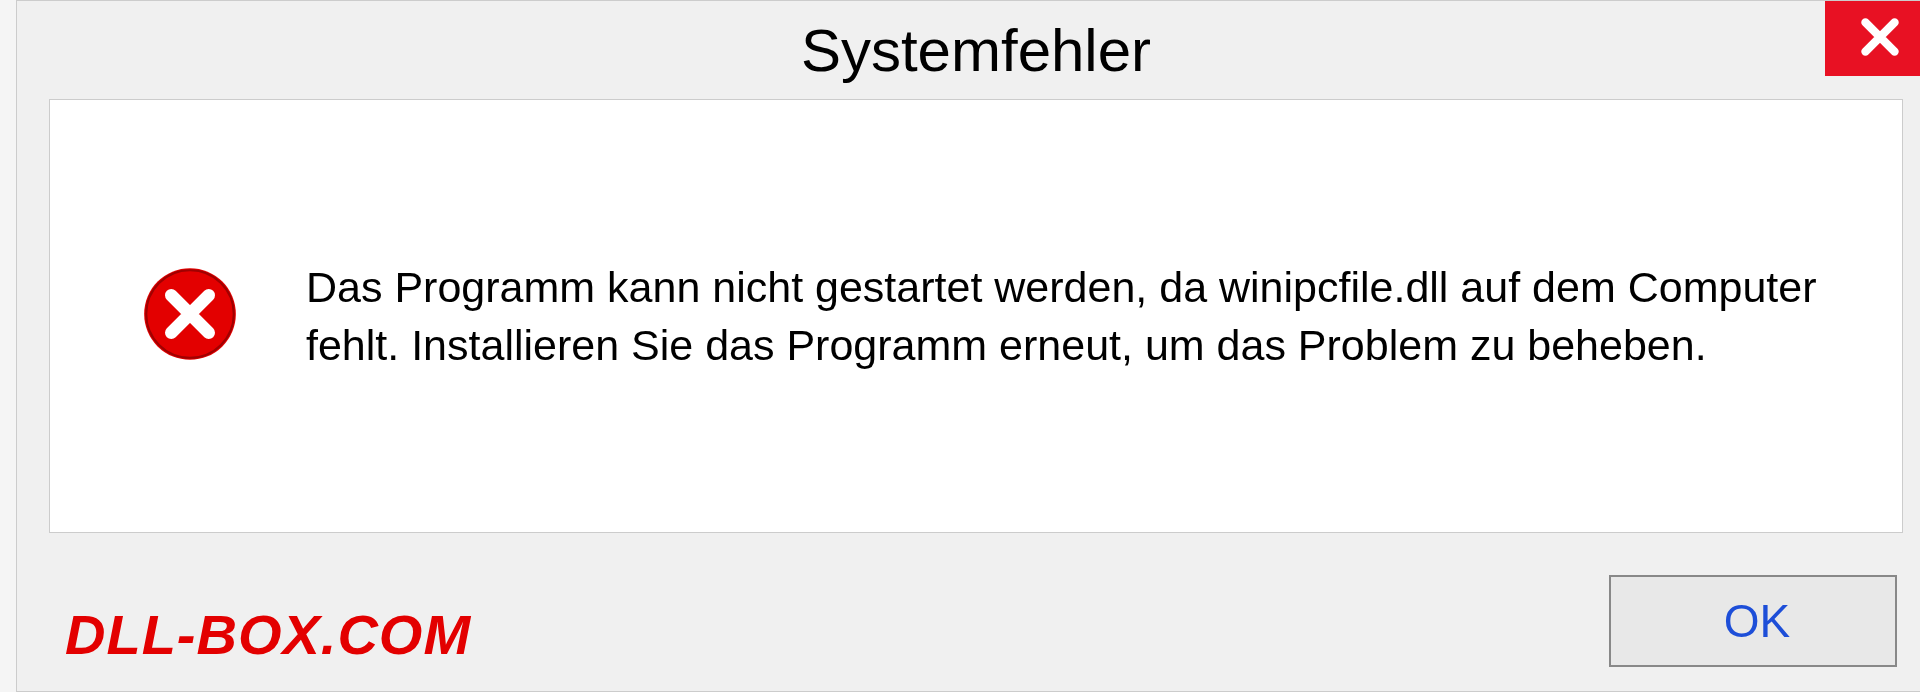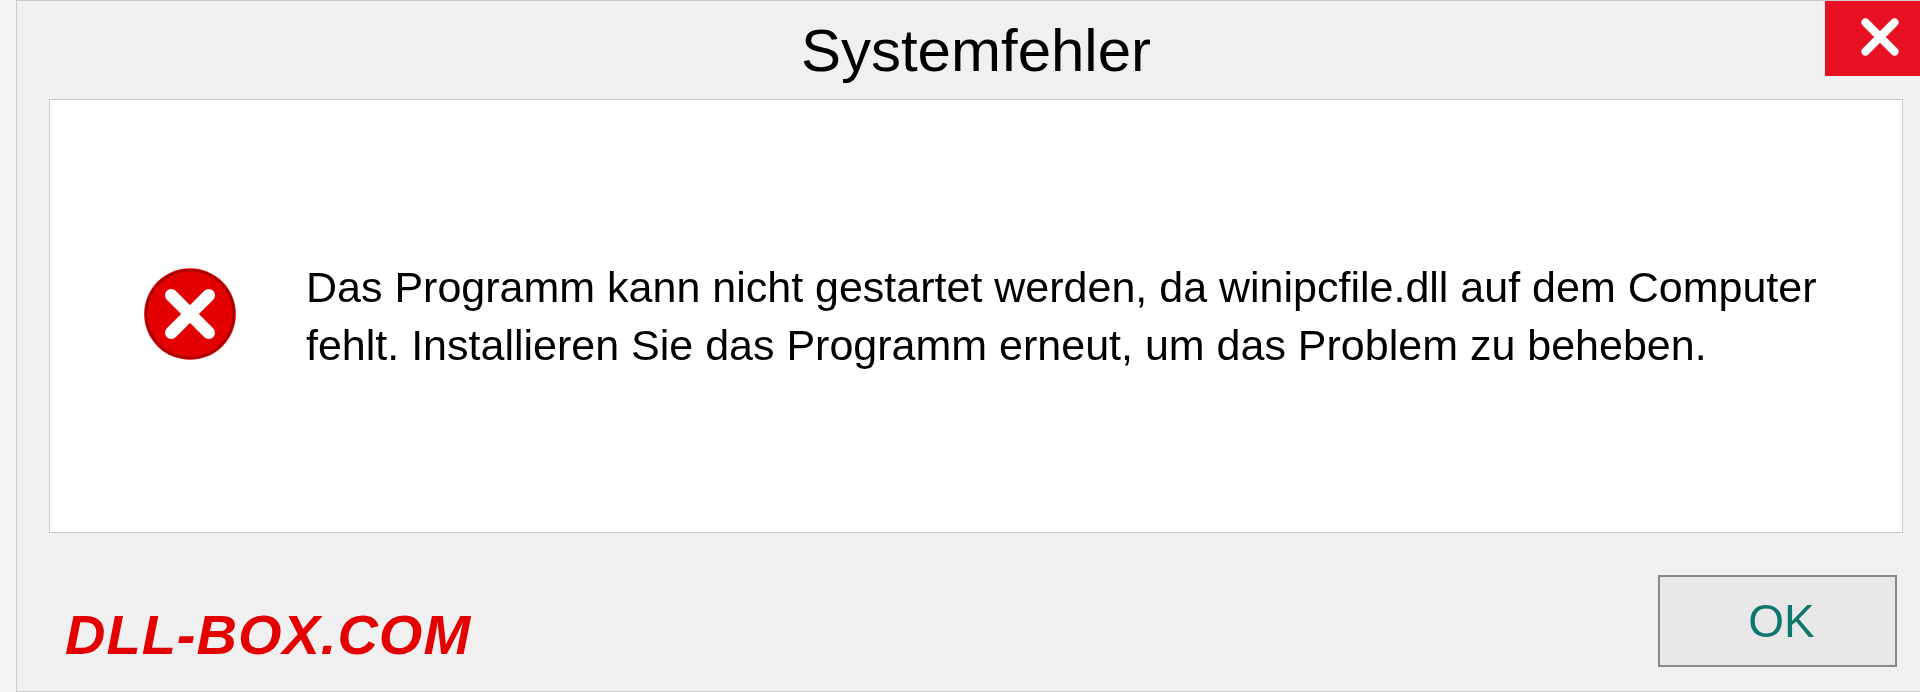--- a/index.html
+++ b/index.html
@@ -87,27 +87,27 @@
     }
     .watermark {
       font-size: 56px;
       font-weight: 900;
       color: #e30000;
       font-family: Arial, sans-serif;
       font-style: italic;
       letter-spacing: 1px;
     }
     .ok-button {
-      width: 239px;
+      width: 288px;
       height: 92px;
       background: #e8e8e8;
       border: 2px solid #888;
       font-size: 46px;
       font-family: inherit;
-      color: #0f766e;
+      color: #1d4ed8;
       cursor: pointer;
       display: flex;
       align-items: center;
       justify-content: center;
       padding-left: 8px;
     }
   </style>
 </head>
 <body>
 

